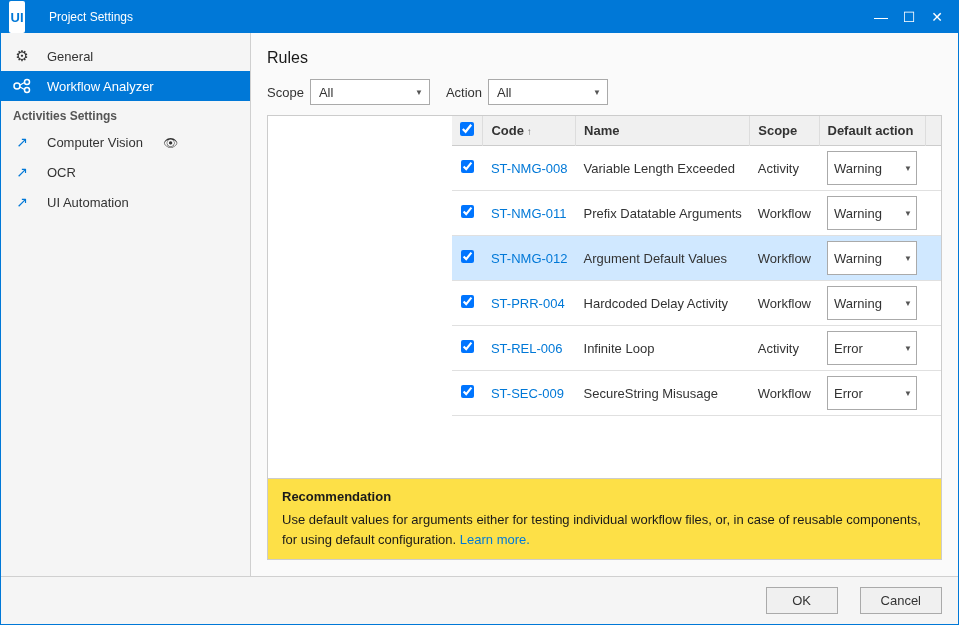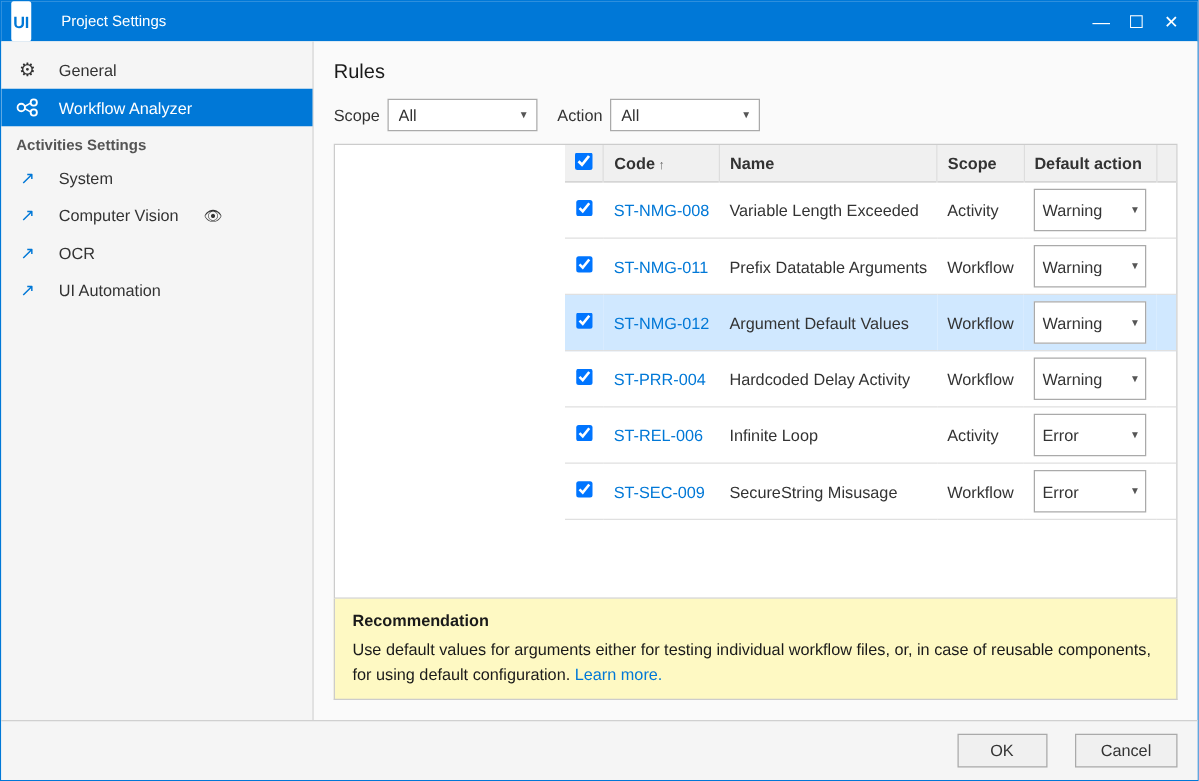--- a/index.html
+++ b/index.html
@@ -253,21 +253,21 @@
       min-width: 90px;
     }
 
     .table-scroll::-webkit-scrollbar { width: 16px; }
     .table-scroll::-webkit-scrollbar-track { background: #f0f0f0; }
     .table-scroll::-webkit-scrollbar-thumb { background: #c0c0c0; border: 1px solid #aaa; }
 
     .recommendation-panel {
       border: 1px solid #ccc;
       border-top: none;
-      background: #fef9c3;
+      background: #fde047;
       padding: 10px 14px;
     }
 
     .recommendation-title {
       font-weight: 600;
       margin-bottom: 6px;
       color: #1a1a1a;
     }
 
     .recommendation-text {
@@ -348,24 +348,20 @@
             <circle cx="4" cy="9" r="3" stroke="white" stroke-width="1.5"></circle>
             <circle cx="14" cy="5" r="2.5" stroke="white" stroke-width="1.5"></circle>
             <circle cx="14" cy="13" r="2.5" stroke="white" stroke-width="1.5"></circle>
             <line x1="7" y1="8" x2="11.5" y2="5.5" stroke="white" stroke-width="1.2"></line>
             <line x1="7" y1="10" x2="11.5" y2="12.5" stroke="white" stroke-width="1.2"></line>
           </svg>
         </span>
         <span>Workflow Analyzer</span>
       </div>
       <div class="sidebar-section-label">Activities Settings</div>
-      <div class="sidebar-item">
-        <span class="icon arrow-icon"></span>
-        <span>System</span>
-      </div>
       <div class="sidebar-item">
         <span class="icon arrow-icon"></span>
         <span>Computer Vision</span>
         <span class="eye-icon" style="margin-left:4px;"></span>
       </div>
       <div class="sidebar-item">
         <span class="icon arrow-icon"></span>
         <span>OCR</span>
       </div>
       <div class="sidebar-item">

